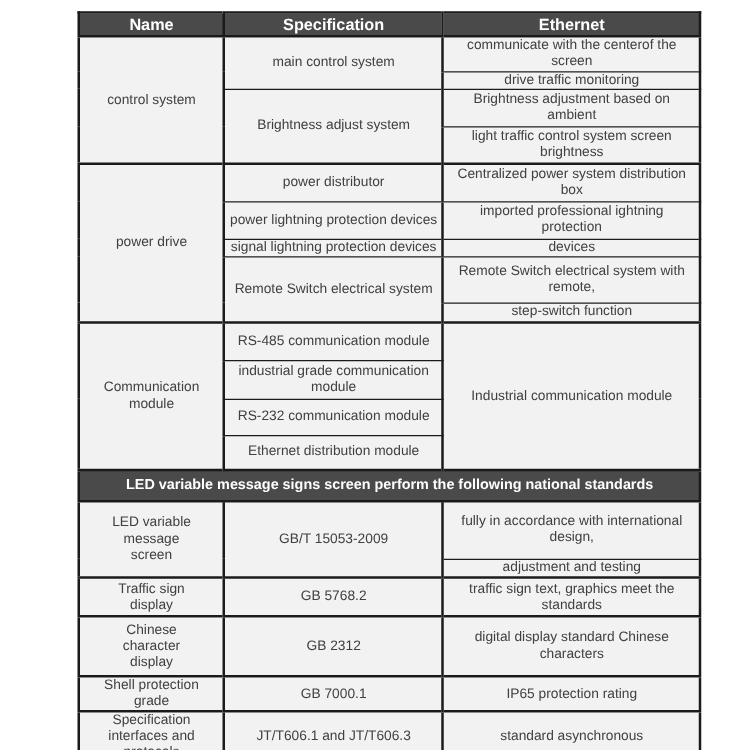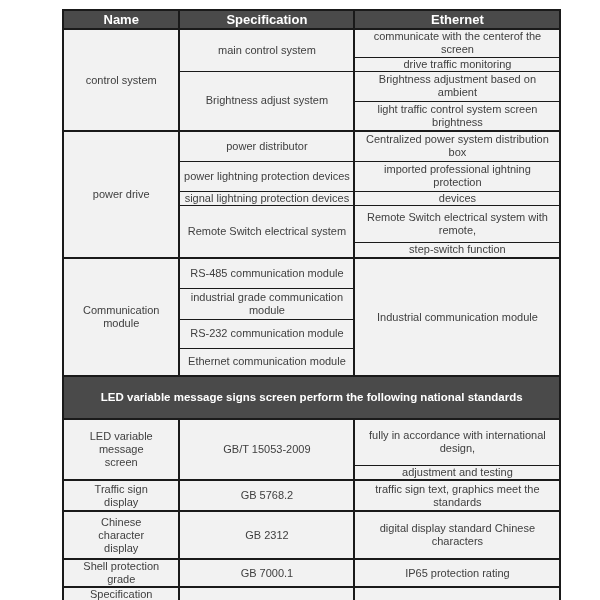--- a/index.html
+++ b/index.html
@@ -100,24 +100,24 @@
       <td class="col2">RS-485 communication module</td>
       <td class="col3" rowspan="4">Industrial communication module</td>
     </tr>
     <tr style="height:31px">
       <td class="col2">industrial grade communication module</td>
     </tr>
     <tr style="height:29px">
       <td class="col2">RS-232 communication module</td>
     </tr>
     <tr style="height:28px">
-      <td class="col2">Ethernet communication module</td>
+      <td class="col2">Ethernet distribution module</td>
     </tr>
 
-    <tr class="banner-row" style="height:43px">
+    <tr class="banner-row" style="height:25px">
       <td colspan="3">LED variable message signs screen perform the following national standards</td>
     </tr>
 
     <tr class="sec" style="height:46px">
       <td class="name-col" rowspan="2">LED variable message screen</td>
       <td class="col2" rowspan="2">GB/T 15053-2009</td>
       <td class="col3">fully in accordance with international design,</td>
     </tr>
     <tr style="height:15px">
       <td class="col3">adjustment and testing</td>

